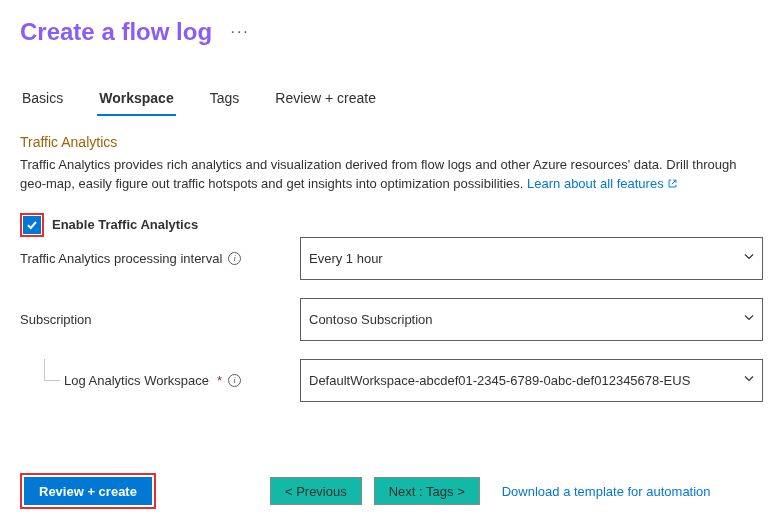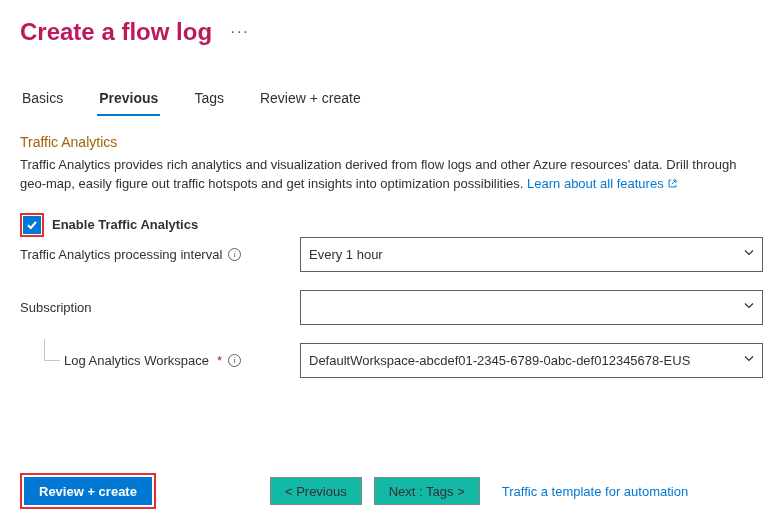--- a/index.html
+++ b/index.html
@@ -14,21 +14,21 @@
   }
   .header {
     padding: 18px 20px 10px 20px;
     display: flex;
     align-items: center;
     gap: 18px;
   }
   .header h1 {
     font-size: 24px;
     font-weight: 600;
-    color: #be185d;
+    color: #8b5cf6;
   }
   .more-dots {
     font-size: 16px;
     color: #605e5c;
     letter-spacing: 1px;
     cursor: pointer;
   }
   .tabs {
     display: flex;
     gap: 32px;
@@ -127,21 +127,21 @@
     font-size: 9px;
     color: #605e5c;
     cursor: pointer;
     font-style: italic;
     font-family: Georgia, serif;
   }
   .required { color: #a4262c; margin-left: 2px; }
   .select {
     flex: 1;
     max-width: 466px;
-    height: 35px;
+    height: 43px;
     border: 1px solid #605e5c;
     padding: 0 26px 0 8px;
     font-size: 13px;
     color: #323130;
     background: #fff;
     position: relative;
     display: flex;
     align-items: center;
     cursor: pointer;
   }
@@ -194,21 +194,21 @@
 </head>
 <body>
 
 <div class="header">
   <h1>Create a flow log</h1>
   <span class="more-dots">···</span>
 </div>
 
 <div class="tabs">
   <div class="tab">Basics</div>
-  <div class="tab active">Previous</div>
+  <div class="tab active">Workspace</div>
   <div class="tab">Tags</div>
   <div class="tab">Review + create</div>
 </div>
 
 <div class="content">
   <div class="section-title">Traffic Analytics</div>
   <p class="section-desc">
     <span>Traffic Analytics provides rich analytics and visualization derived from flow logs and other Azure resources' data. Drill through geo-map, easily figure out traffic hotspots and get insights into optimization possibilities. </span><a class="link"><span>Learn about all features</span><span class="link-icon"><svg width="11" height="11" viewBox="0 0 16 16">
             <path fill="none" stroke="#0078d4" stroke-width="1.4" d="M6 3H3v10h10v-3M9 3h4v4M13 3l-6 6"></path>
           </svg></span></a>
@@ -236,20 +236,21 @@
             <path fill="none" stroke="#323130" stroke-width="1.2" d="M2 4l4 4 4-4"></path>
           </svg></span>
     </div>
   </div>
 
   <div class="form-row">
     <div class="form-label">
       <span>Subscription</span>
     </div>
     <div class="select">
+      <span>Contoso Subscription</span>
       <span class="chevron"><svg width="12" height="12" viewBox="0 0 12 12">
             <path fill="none" stroke="#323130" stroke-width="1.2" d="M2 4l4 4 4-4"></path>
           </svg></span>
     </div>
   </div>
 
   <div class="form-row">
     <div class="form-label indent">
       <span class="tree-line"></span>
       <span>Log Analytics Workspace</span>
@@ -265,14 +266,14 @@
   </div>
 </div>
 
 <div class="footer">
   <span class="primary-highlight">
     <button class="btn btn-primary">Review + create</button>
   </span>
   <span class="footer-spacer"></span>
   <button class="btn">&lt;  Previous</button>
   <button class="btn">Next : Tags  &gt;</button>
-  <span class="footer-link">Traffic a template for automation</span>
+  <span class="footer-link">Download a template for automation</span>
 </div>
 
 </body></html>

